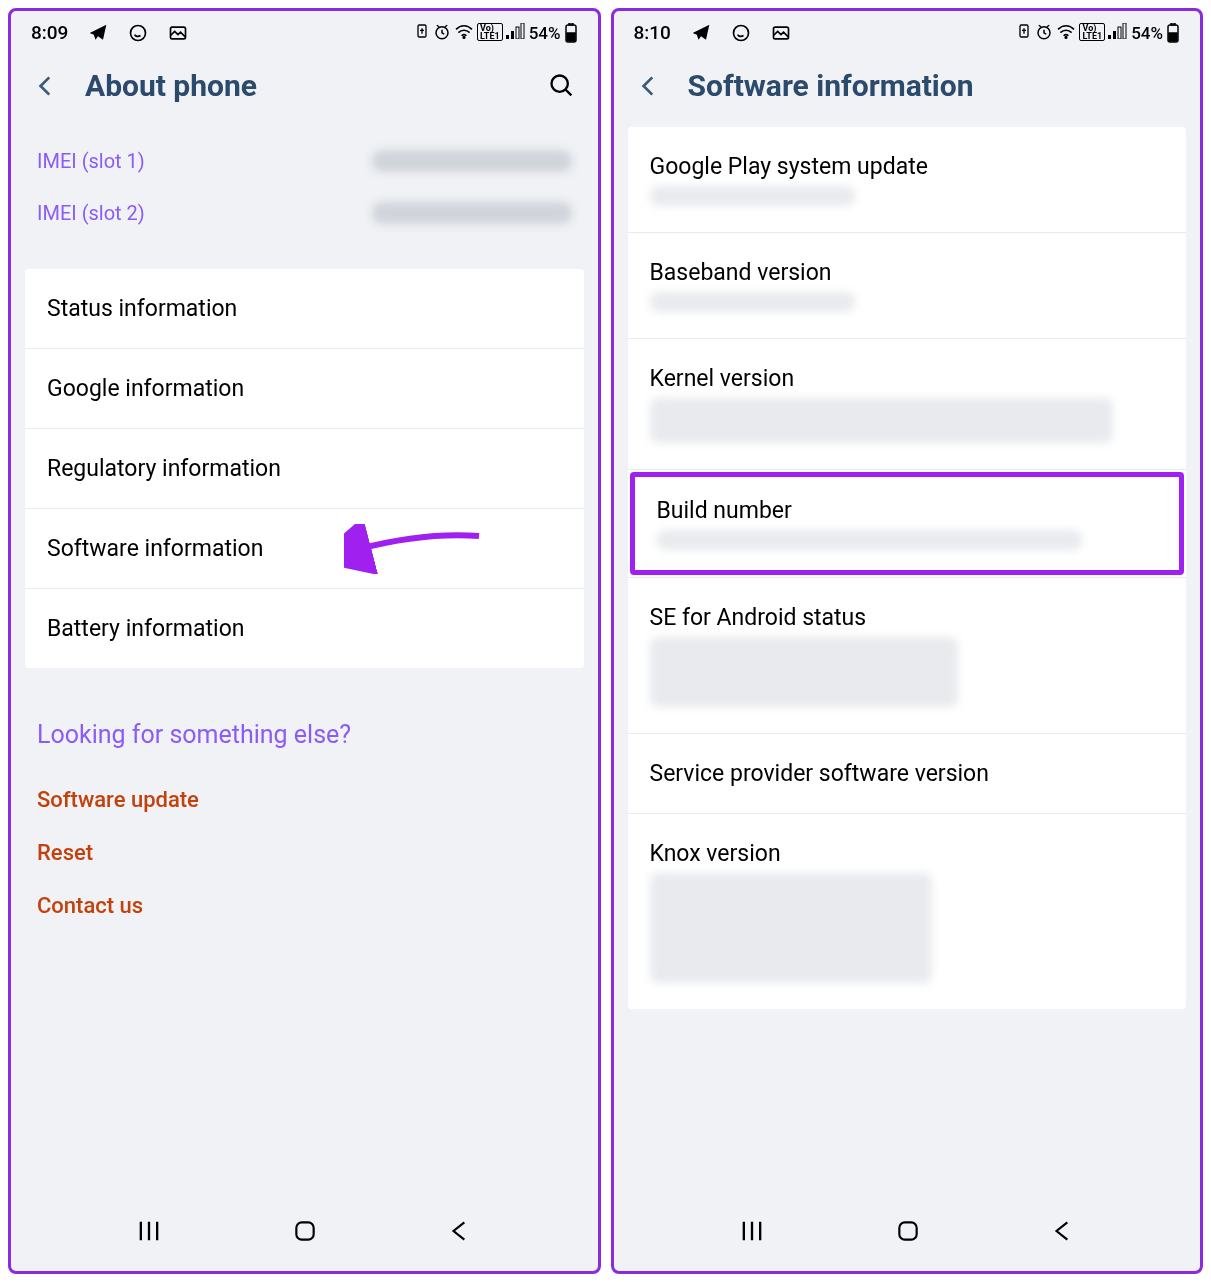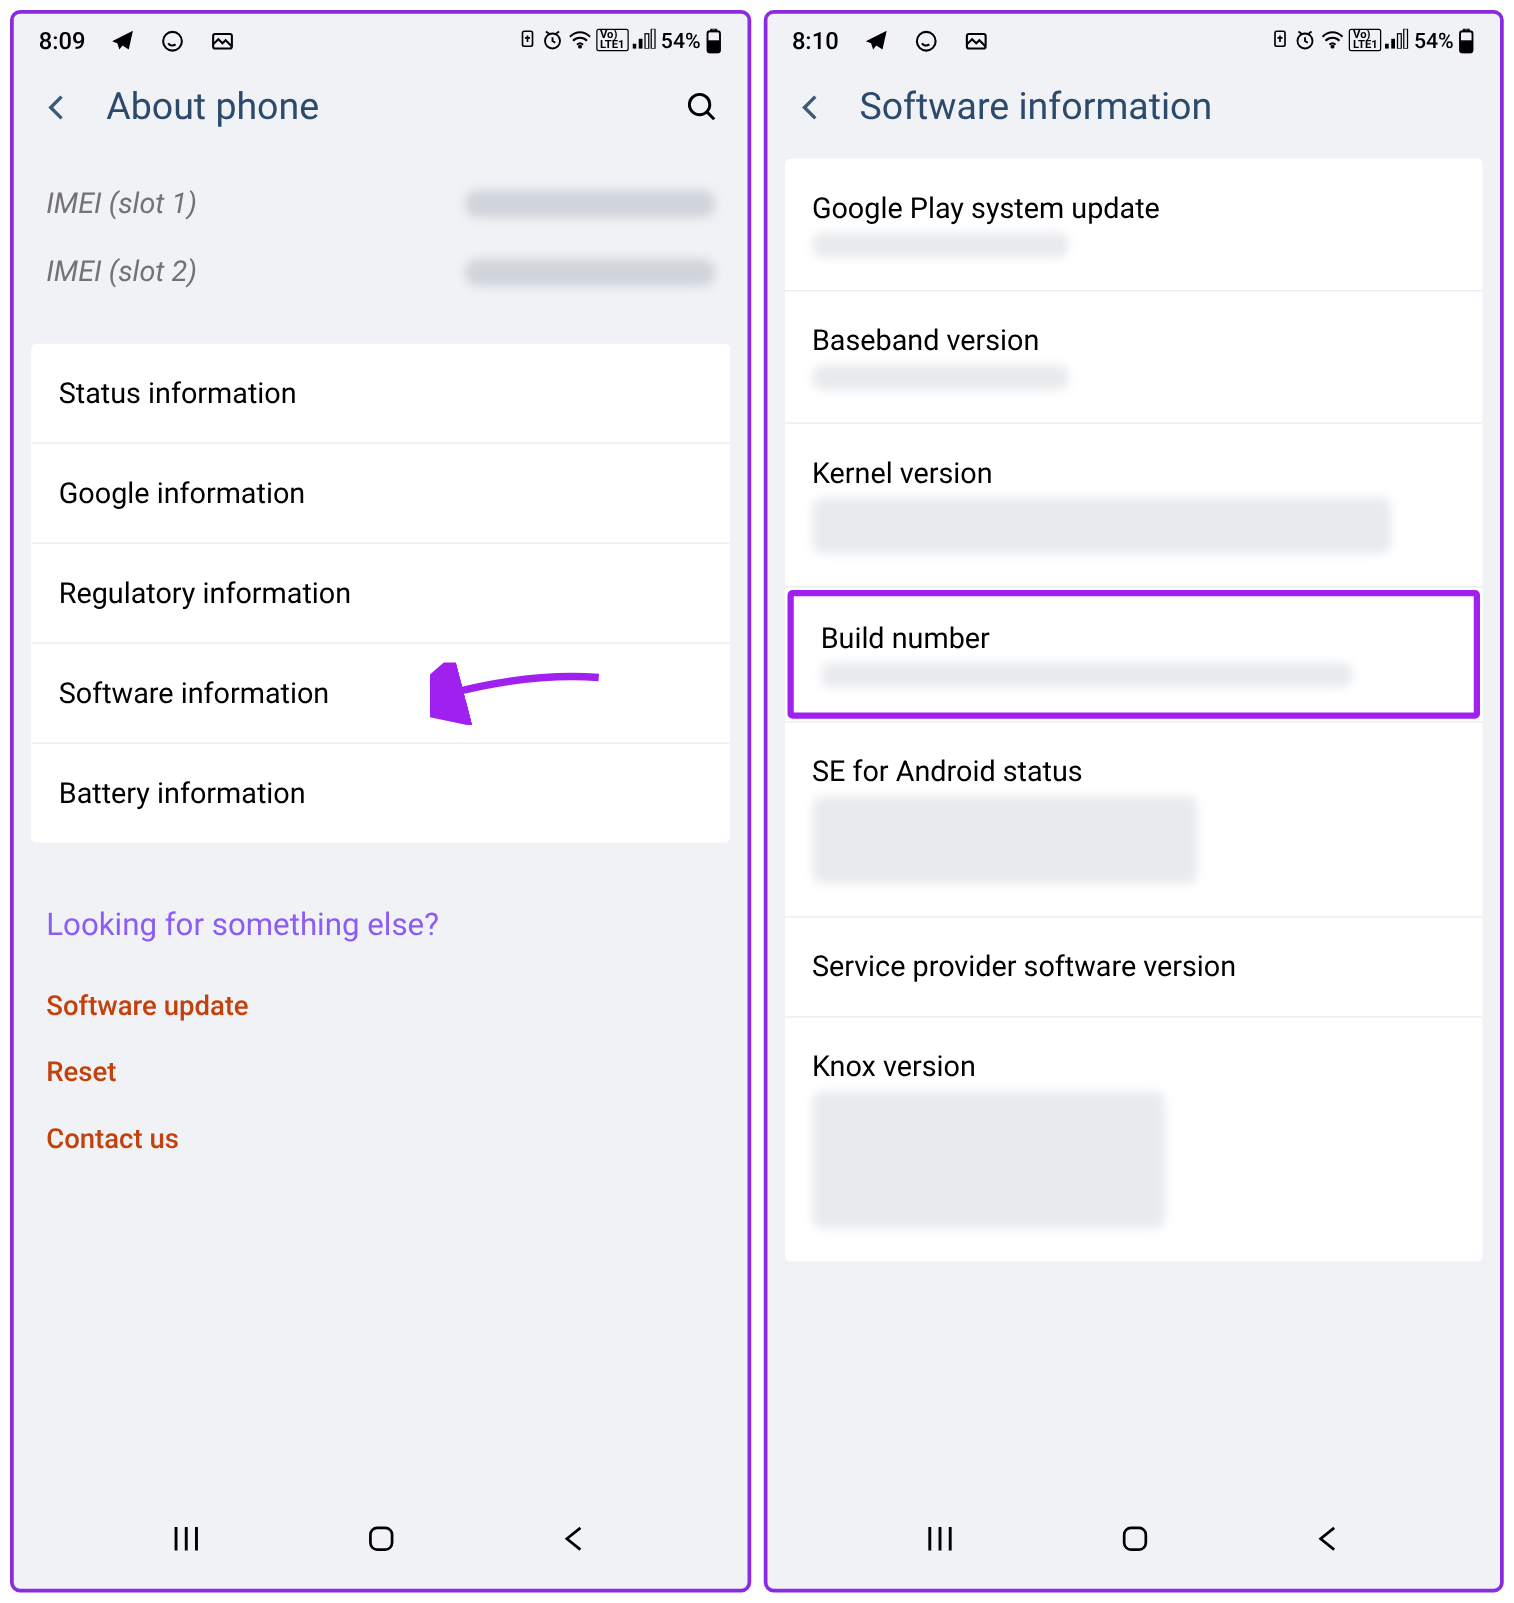--- a/index.html
+++ b/index.html
@@ -4,25 +4,25 @@
 <style>
 * { margin: 0; padding: 0; box-sizing: border-box; font-family: -apple-system, BlinkMacSystemFont, 'Segoe UI', Roboto, sans-serif; }
 body { background: #fff; width: 1211px; height: 1282px; display: flex; gap: 10px; padding: 8px; }
 .phone { flex: 1; background: #f0f2f5; border: 3px solid #8a2be2; border-radius: 8px; overflow: hidden; display: flex; flex-direction: column; position: relative; }
 .statusbar { display: flex; justify-content: space-between; align-items: center; padding: 10px 20px 6px; font-size: 19px; font-weight: 500; color: #000; }
 .status-left { display: flex; align-items: center; gap: 20px; }
 .status-right { display: flex; align-items: flex-start; gap: 3px; }
 .status-icon { display: inline-flex; align-items: center; }
 .header { display: flex; align-items: center; padding: 18px 22px 24px; gap: 26px; }
 .back-btn { color: #3a5a7a; cursor: pointer; font-size: 30px; display: flex; }
-.header-title { color: #2c4a6b; font-size: 30px; font-weight: 400; flex: 1; }
+.header-title { color: #2c4a6b; font-size: 30px; font-weight: 700; flex: 1; }
 .search-btn { color: #000; cursor: pointer; font-size: 28px; display: flex; }
 .imei-section { padding: 8px 26px 22px; }
 .imei-row { display: flex; justify-content: space-between; padding: 14px 0; align-items: center; }
-.imei-label { color: #737373; font-size: 23px; font-style: italic; }
+.imei-label { color: #8b5cf6; font-size: 20px; }
 .blur-box { width: 200px; height: 22px; background: #d0d4db; border-radius: 10px; filter: blur(4px); }
 .card { background: #fff; margin: 8px 14px; border-radius: 4px; overflow: hidden; }
 .row { padding: 26px 22px; border-bottom: 1px solid #e8eaed; cursor: pointer; position: relative; }
 .row:last-child { border-bottom: none; }
 .row-title { font-size: 23px; color: #000; font-weight: 400; }
 .row-sub { margin-top: 6px; }
 .blur-sub { width: 70%; height: 20px; background: #e8eaed; border-radius: 8px; filter: blur(4px); }
 .blur-sub.tall { height: 45px; }
 .blur-sub.xtall { height: 110px; }
 .footer-section { padding: 26px 26px; margin-top: 18px; }

